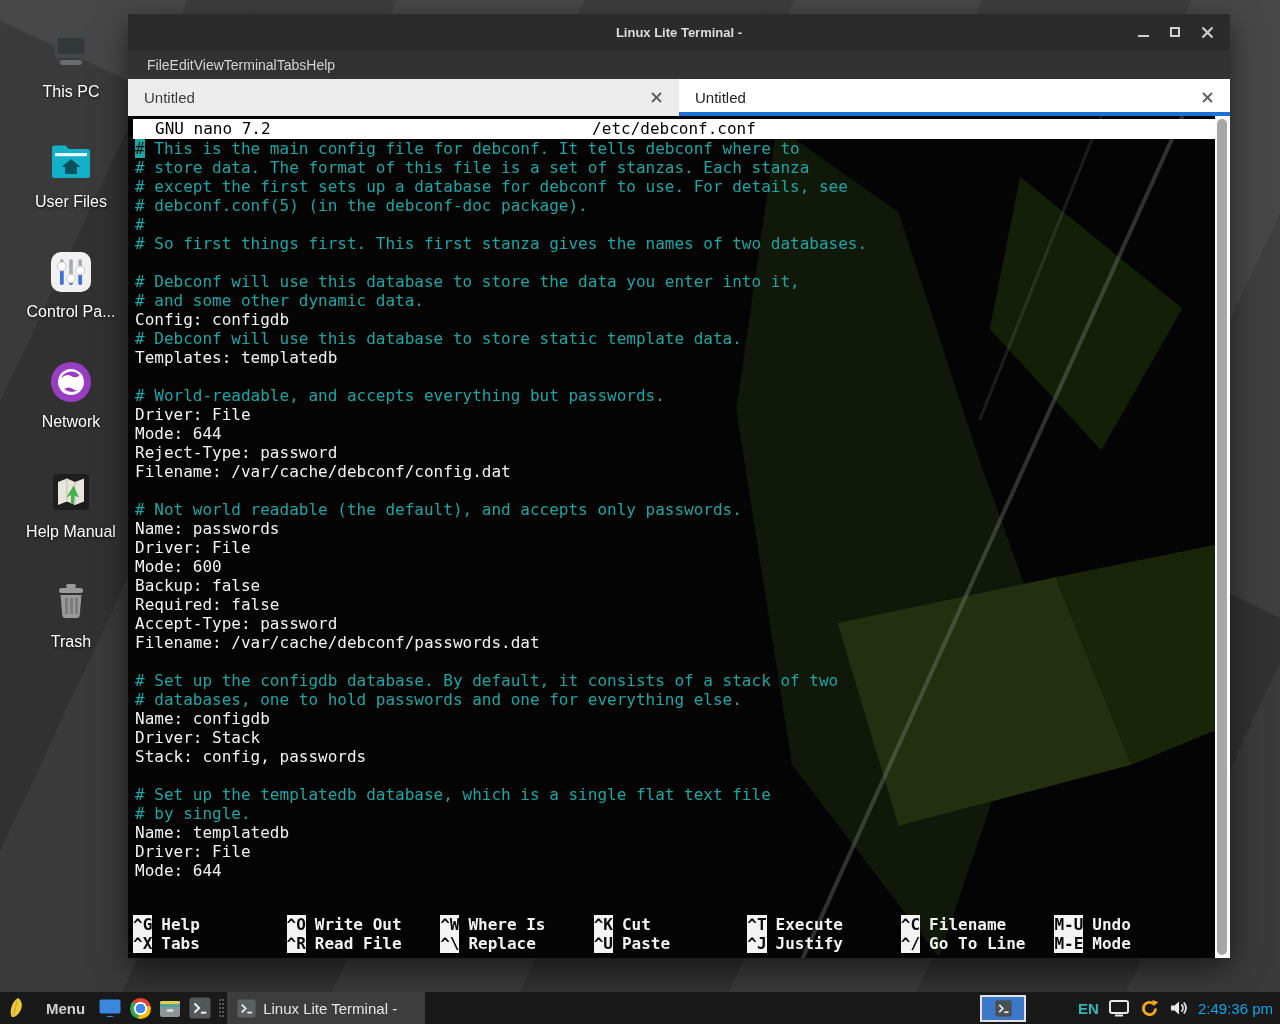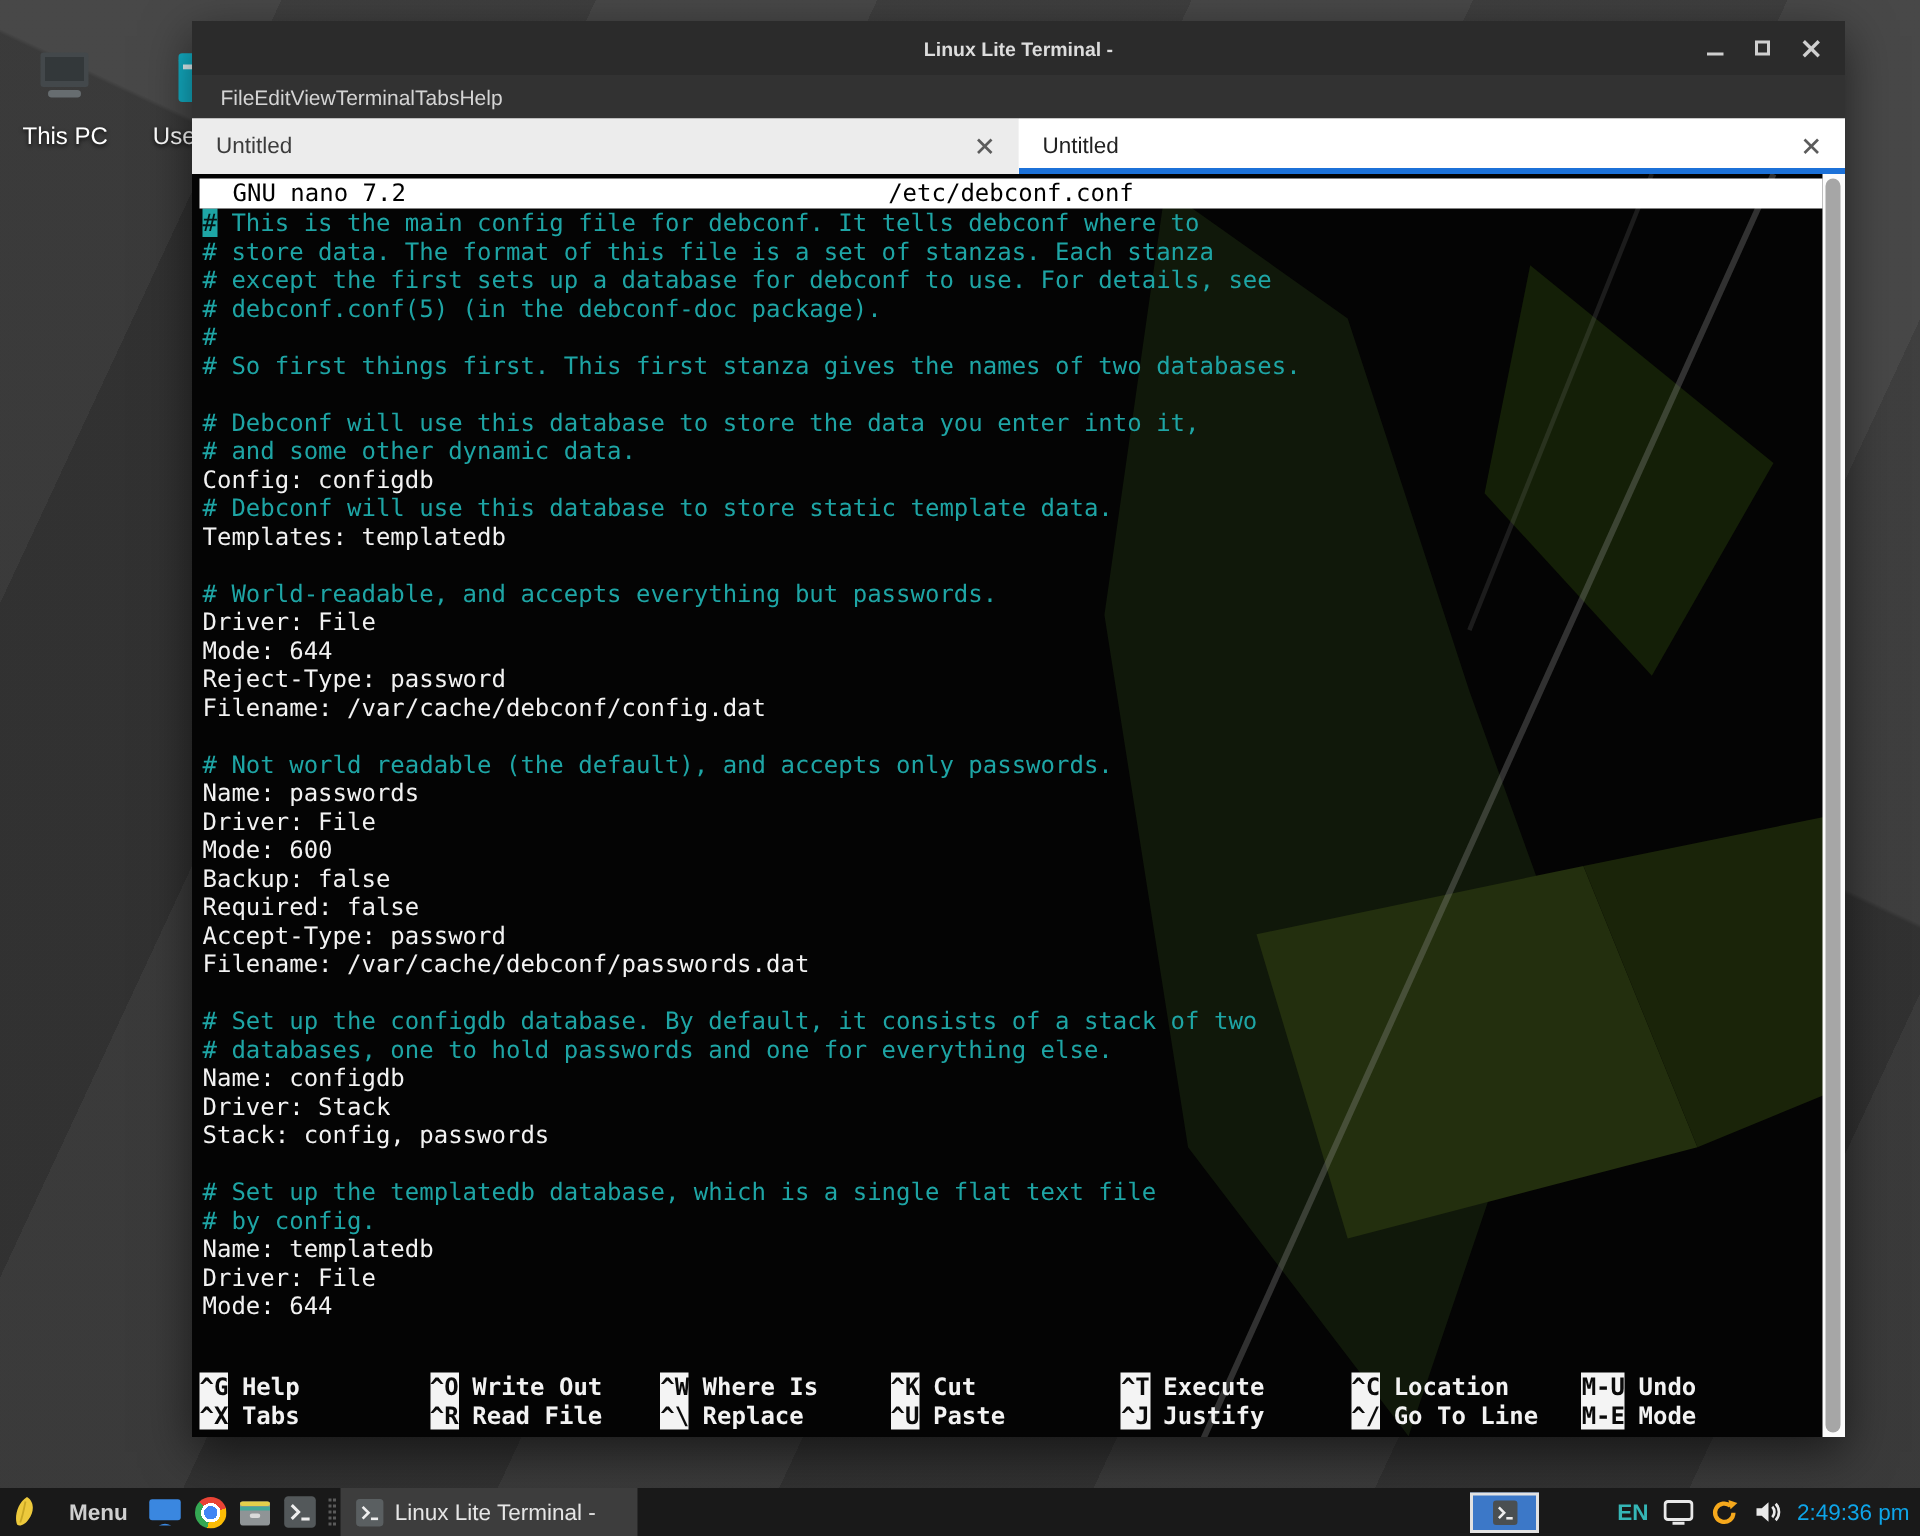--- a/index.html
+++ b/index.html
@@ -7,21 +7,21 @@
   body { font-family:"Liberation Sans", sans-serif; overflow:hidden; }
 
   .screen { position:relative; width:1280px; height:1024px; overflow:hidden;
     background:
       linear-gradient(205deg, rgba(255,255,255,0.04) 0 38%, rgba(0,0,0,0.10) 38.2% 100%),
       repeating-linear-gradient(115deg, rgba(255,255,255,0.035) 0 170px, rgba(0,0,0,0.05) 170px 360px),
       #3a3a3a; }
 
   
   .desktop-icons { position:absolute; left:15px; top:28px; width:112px;
-    display:flex; flex-direction:row; gap:30px; z-index:1; }
+    display:flex; flex-direction:column; gap:30px; z-index:1; }
   .desk-item { height:80px; display:flex; flex-direction:column; align-items:center; gap:7px; cursor:default; }
   .desk-item svg { width:48px; height:48px; flex:0 0 auto; }
   .desk-label { color:#ffffff; font-size:16px; text-shadow:0 1px 3px rgba(0,0,0,0.85); white-space:nowrap; }
 
   
   .window { position:absolute; left:128px; top:14px; width:1102px; height:944px;
     display:flex; flex-direction:column; box-shadow:0 10px 30px rgba(0,0,0,0.55); z-index:2; }
   .titlebar { height:36px; background:#2b2b2b; position:relative; display:flex; align-items:center; flex:0 0 auto; }
   .title { position:absolute; left:0; right:0; text-align:center; color:#dcdcdc; font-size:13px; font-weight:bold; }
   .win-buttons { margin-left:auto; display:flex; align-items:center; gap:18px; padding-right:16px; z-index:1; }
@@ -255,35 +255,35 @@
           <div class="term-line t-plain">Accept-Type: password</div>
           <div class="term-line t-plain">Filename: /var/cache/debconf/passwords.dat</div>
           <div class="term-line t-blank"></div>
           <div class="term-line t-comment"># Set up the configdb database. By default, it consists of a stack of two</div>
           <div class="term-line t-comment"># databases, one to hold passwords and one for everything else.</div>
           <div class="term-line t-plain">Name: configdb</div>
           <div class="term-line t-plain">Driver: Stack</div>
           <div class="term-line t-plain">Stack: config, passwords</div>
           <div class="term-line t-blank"></div>
           <div class="term-line t-comment"># Set up the templatedb database, which is a single flat text file</div>
-          <div class="term-line t-comment"># by config.</div>
+          <div class="term-line t-comment"># by single.</div>
           <div class="term-line t-plain">Name: templatedb</div>
           <div class="term-line t-plain">Driver: File</div>
           <div class="term-line t-plain">Mode: 644</div>
         </div>
 
       <div class="shortcuts">
         <div class="shortcut-row">
 
         <div class="sc"><span class="sc-key">^G</span><span class="sc-label">Help</span></div>
             <div class="sc"><span class="sc-key">^O</span><span class="sc-label">Write Out</span></div>
             <div class="sc"><span class="sc-key">^W</span><span class="sc-label">Where Is</span></div>
             <div class="sc"><span class="sc-key">^K</span><span class="sc-label">Cut</span></div>
             <div class="sc"><span class="sc-key">^T</span><span class="sc-label">Execute</span></div>
-            <div class="sc"><span class="sc-key">^C</span><span class="sc-label">Location</span></div>
+            <div class="sc"><span class="sc-key">^C</span><span class="sc-label">Filename</span></div>
             <div class="sc"><span class="sc-key">M-U</span><span class="sc-label">Undo</span></div>
           </div>
         <div class="shortcut-row">
 
         <div class="sc"><span class="sc-key">^X</span><span class="sc-label">Tabs</span></div>
             <div class="sc"><span class="sc-key">^R</span><span class="sc-label">Read File</span></div>
             <div class="sc"><span class="sc-key">^\</span><span class="sc-label">Replace</span></div>
             <div class="sc"><span class="sc-key">^U</span><span class="sc-label">Paste</span></div>
             <div class="sc"><span class="sc-key">^J</span><span class="sc-label">Justify</span></div>
             <div class="sc"><span class="sc-key">^/</span><span class="sc-label">Go To Line</span></div>

